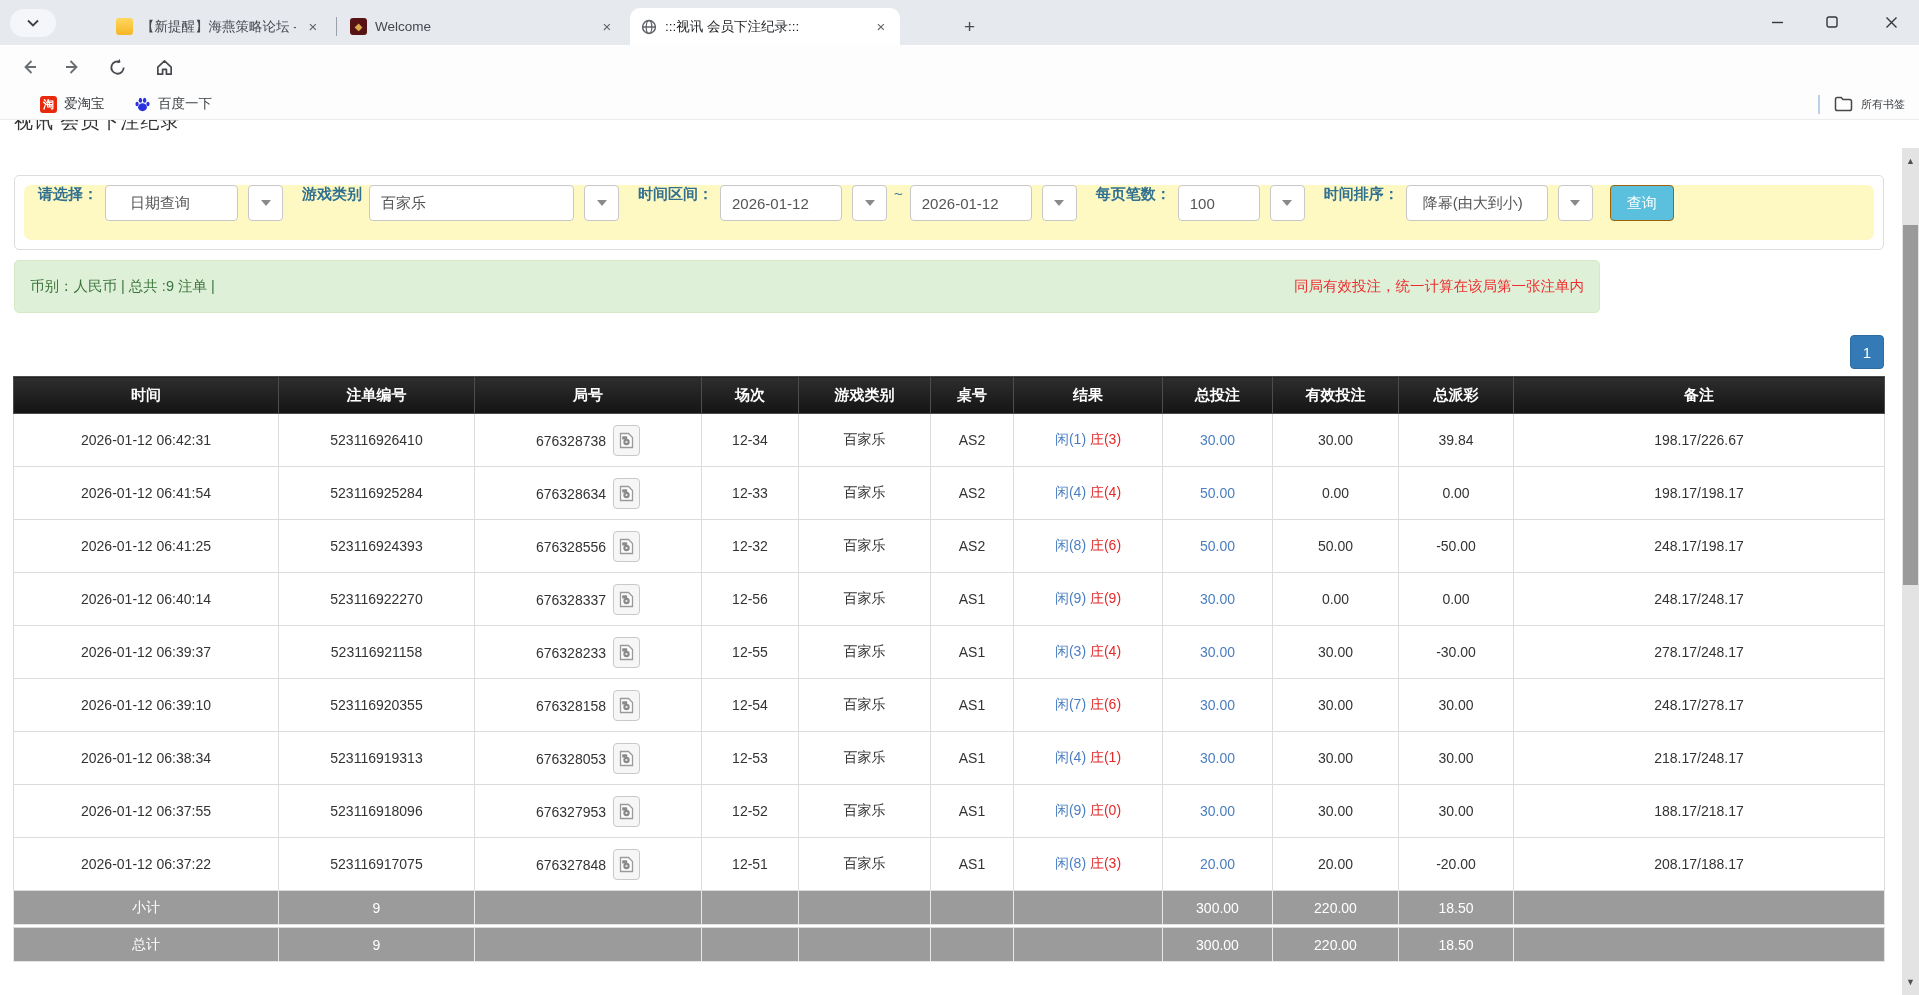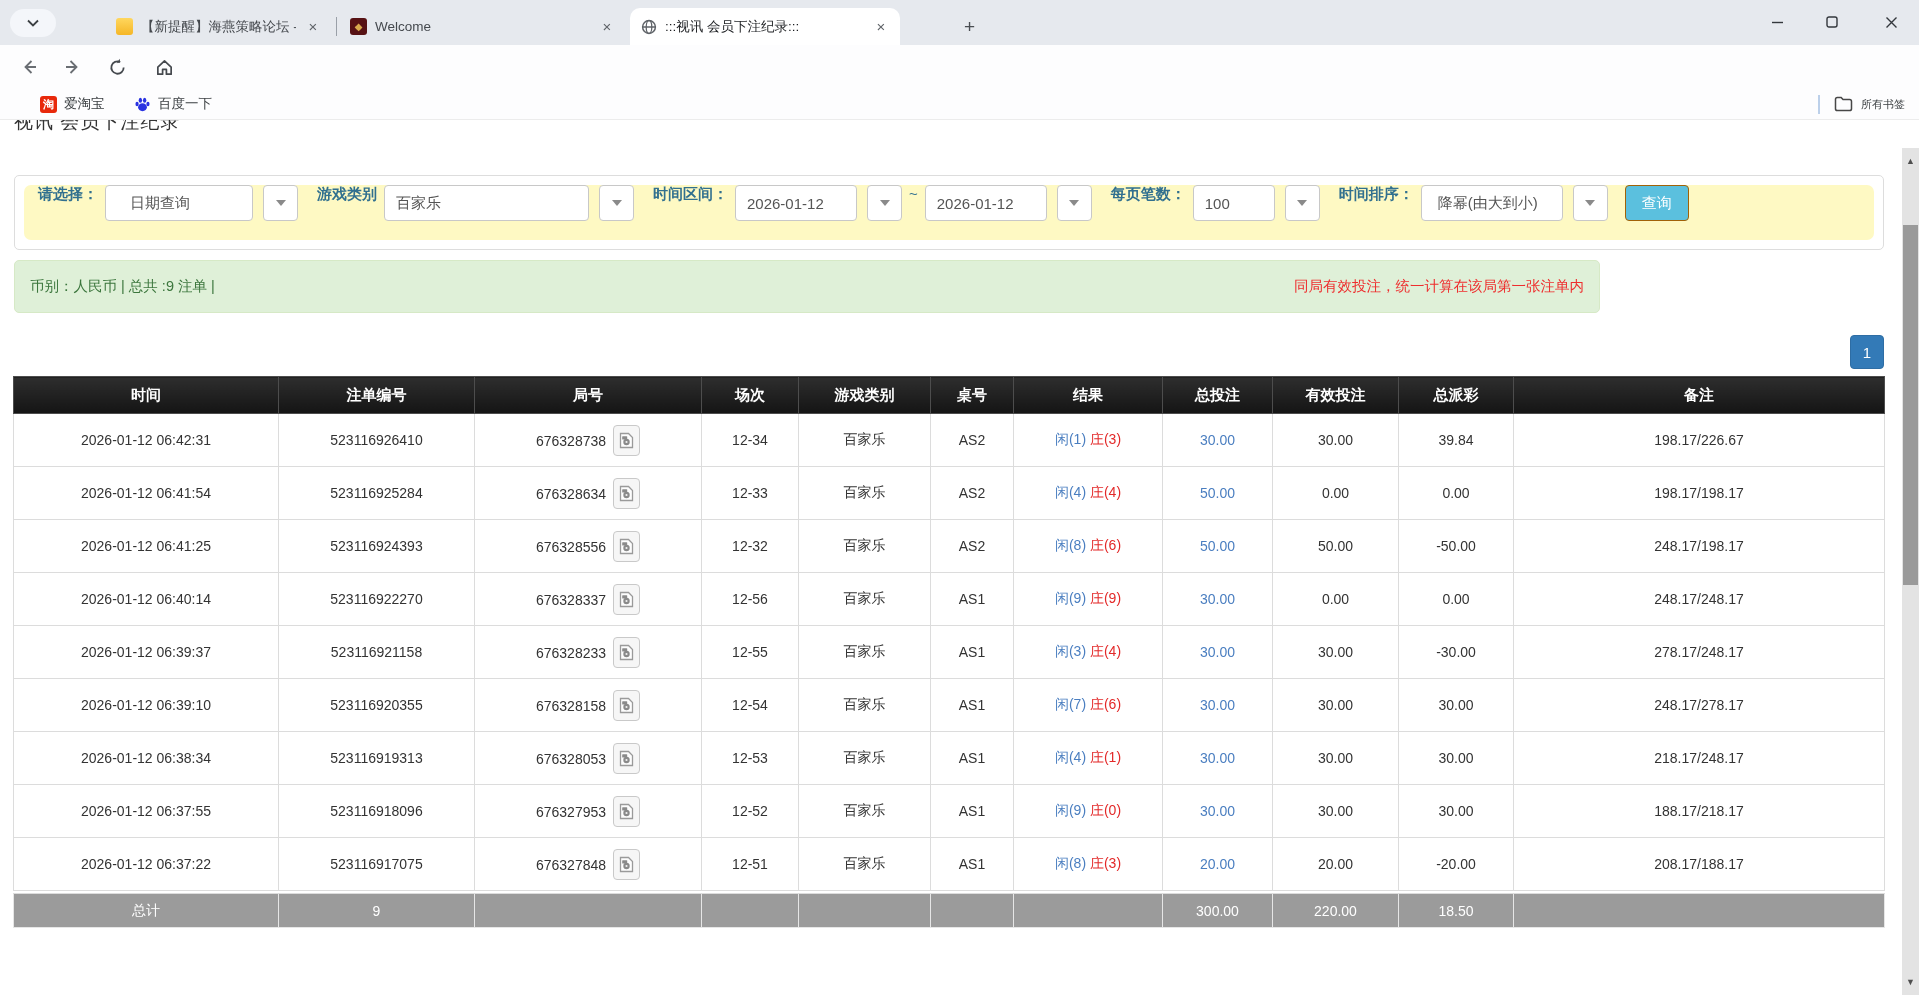--- a/index.html
+++ b/index.html
@@ -44,21 +44,21 @@
   #ptitle-clip { position:absolute; left:14px; top:0; height:14px; width:400px; overflow:hidden; }
   #ptitle-clip span { display:block; font-size:19px; color:#333; margin-top:-11px; letter-spacing:1px; }
 
   #filterwrap { position:absolute; left:14px; top:55px; width:1870px; height:75px; background:#fff; border:1px solid #ddd; border-radius:5px; }
   #filterbar { position:absolute; left:9px; top:9px; right:9px; height:55px; background:#fef9c3; border-radius:7px; display:flex; align-items:flex-start; padding:0 14px; gap:7px; }
   .f-label { color:#31708f; font-weight:bold; font-size:15px; white-space:nowrap; }
   .ml { margin-left:12px; }
   .f-field { height:36px; background:#fff; border:1px solid #c8c8c8; border-radius:4px; display:flex; align-items:center; padding:0 11px; font-size:15px; color:#555; cursor:pointer; white-space:nowrap; }
   .f-caret { width:35px; height:36px; background:#fff; border:1px solid #c8c8c8; border-radius:4px; margin-left:3px; display:flex; align-items:center; justify-content:center; cursor:pointer; }
   .caret-tri { width:0; height:0; border-left:5px solid transparent; border-right:5px solid transparent; border-top:6px solid #8a8a8a; }
-  .w-sel { width:148px;padding-left:24px; } .w-game { width:205px; } .w-date { width:122px; } .w-per { width:82px; } .w-sort { width:142px;padding-left:16px; }
+  .w-sel { width:133px;padding-left:24px; } .w-game { width:205px; } .w-date { width:122px; } .w-per { width:82px; } .w-sort { width:142px;padding-left:16px; }
   #btn-search { height:36px; margin-left:10px; padding:0 16px; background:#5bc0de; border:1px solid #a16207; border-radius:4px; color:#fff; font-size:15px; display:flex; align-items:center; cursor:pointer; }
   .f-tilde { color:#31708f; font-size:15px; }
 
   #greenbar { position:absolute; left:14px; top:140px; width:1586px; height:53px; background:#dff0d8; border:1px solid #d6e9c6; border-radius:5px; display:flex; align-items:center; justify-content:space-between; padding:0 15px; font-size:14.5px; }
   #greenbar .gl { color:#3c763d; }
   #greenbar .gr { color:#ee2e2e; }
 
   #pager { position:absolute; left:1850px; top:215px; width:34px; height:34px; background:#337ab7; border:1px solid #2e6da4; border-radius:4px; color:#fff; font-size:15px; display:flex; align-items:center; justify-content:center; cursor:pointer; }
 
   #bet-table { position:absolute; left:13px; top:256px; width:1871px; border-collapse:collapse; table-layout:fixed; }
@@ -471,20 +471,33 @@
               </span></td>
             <td>12-51</td>
             <td>百家乐</td>
             <td>AS1</td>
             <td><span class="res-p">闲(8)</span><span class="res-b"> 庄(3)</span></td>
             <td><span class="val-blue">20.00</span></td>
             <td>20.00</td>
             <td class="neg">-20.00</td>
             <td>208.17/188.17</td>
           </tr>
+          <tr class="foot">
+            <td>小计</td>
+            <td>9</td>
+            <td></td>
+            <td></td>
+            <td></td>
+            <td></td>
+            <td></td>
+            <td>300.00</td>
+            <td>220.00</td>
+            <td>18.50</td>
+            <td></td>
+          </tr>
           <tr class="spacer">
             <td colspan="11"></td>
           </tr>
           <tr class="foot">
             <td>总计</td>
             <td>9</td>
             <td></td>
             <td></td>
             <td></td>
             <td></td>

